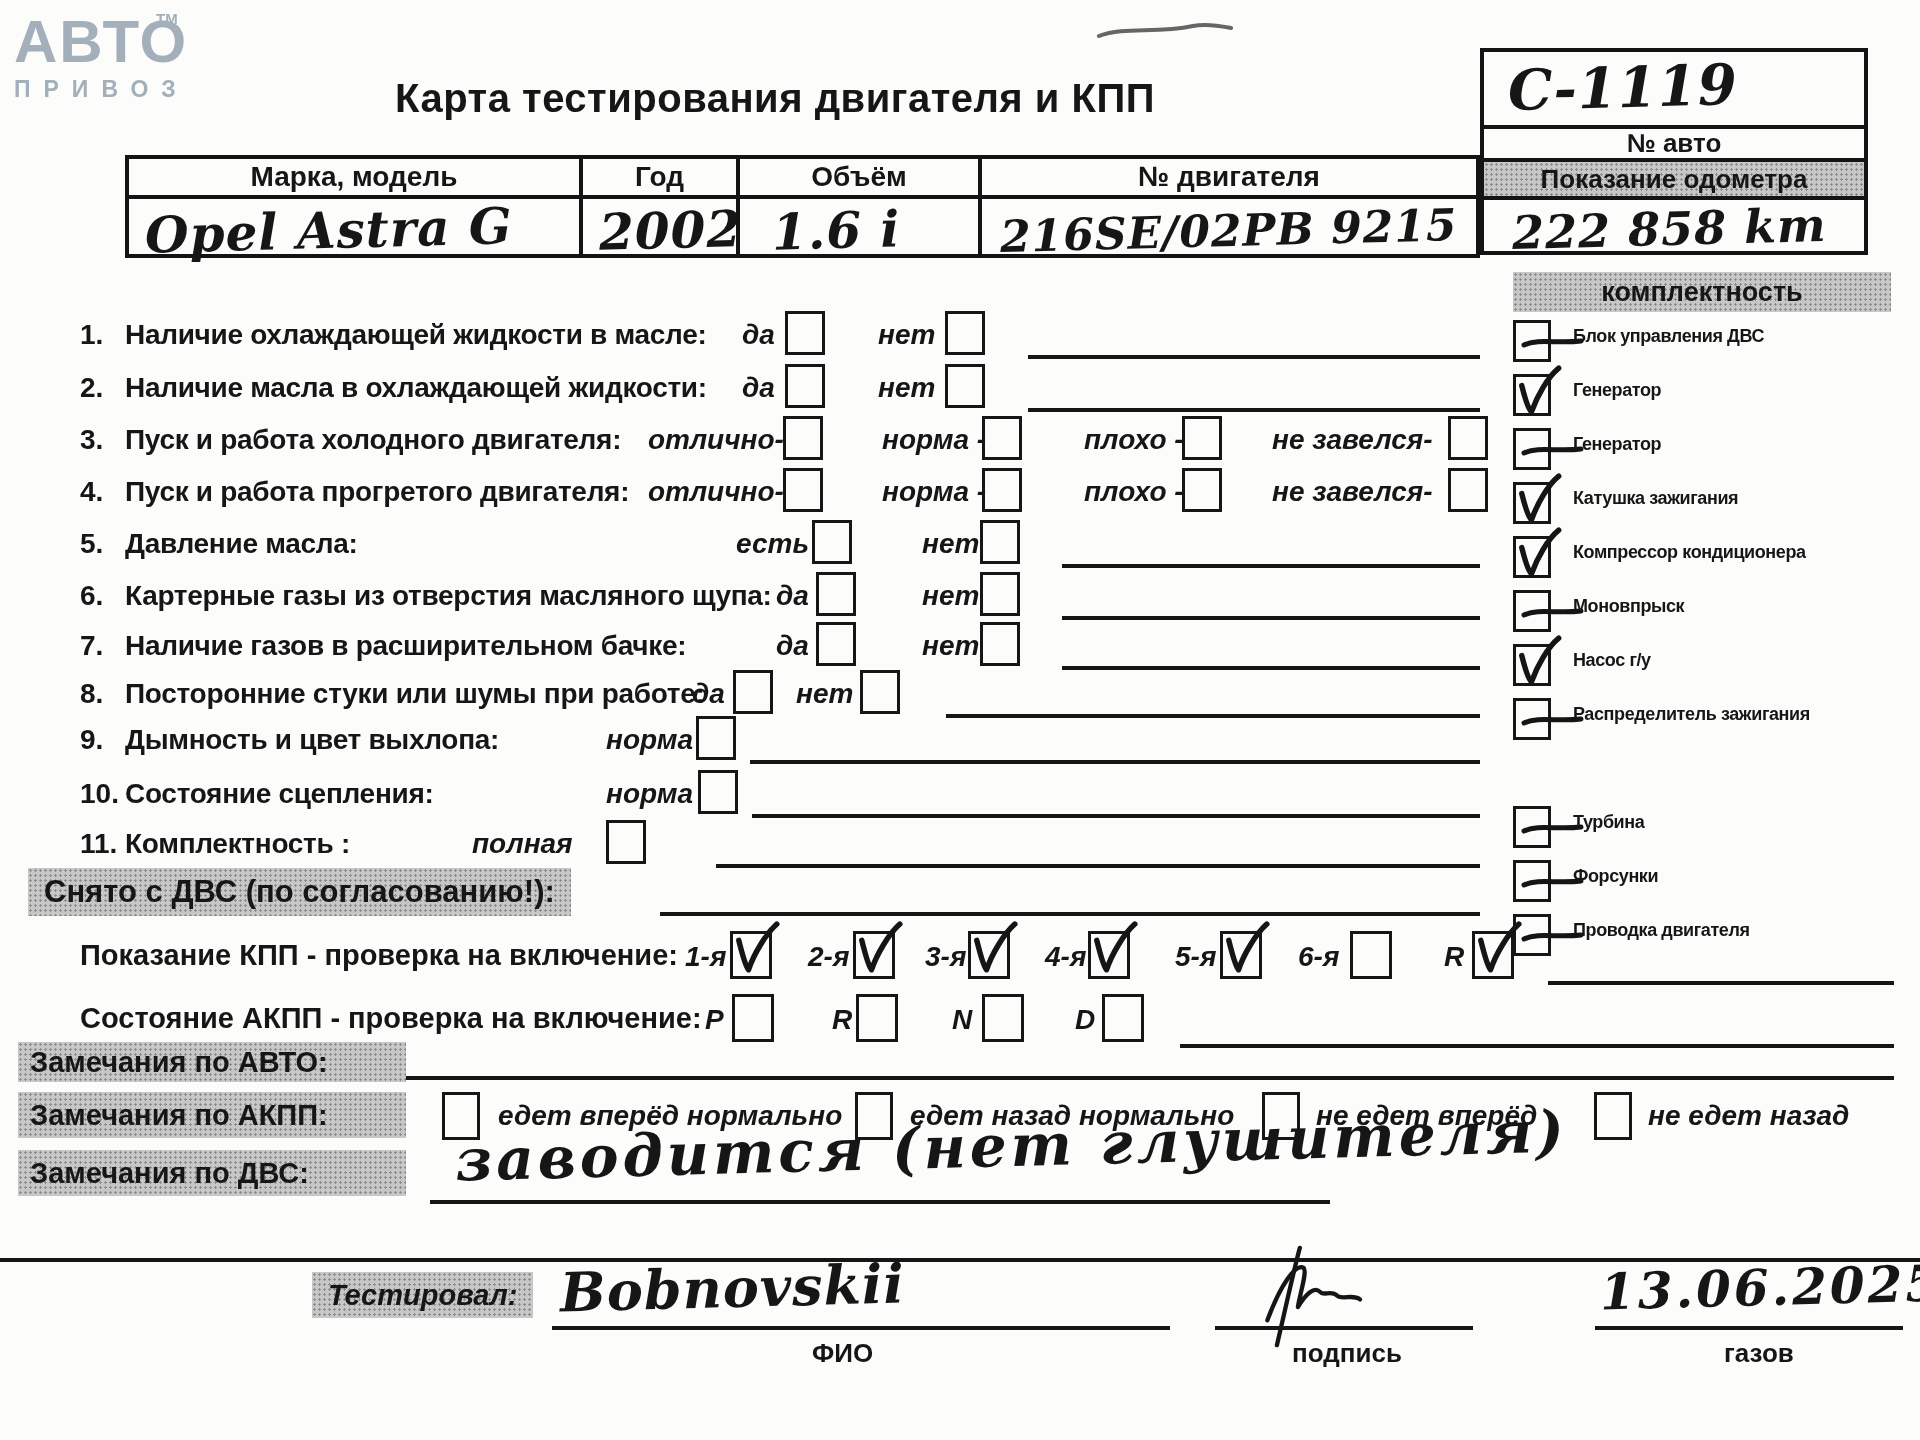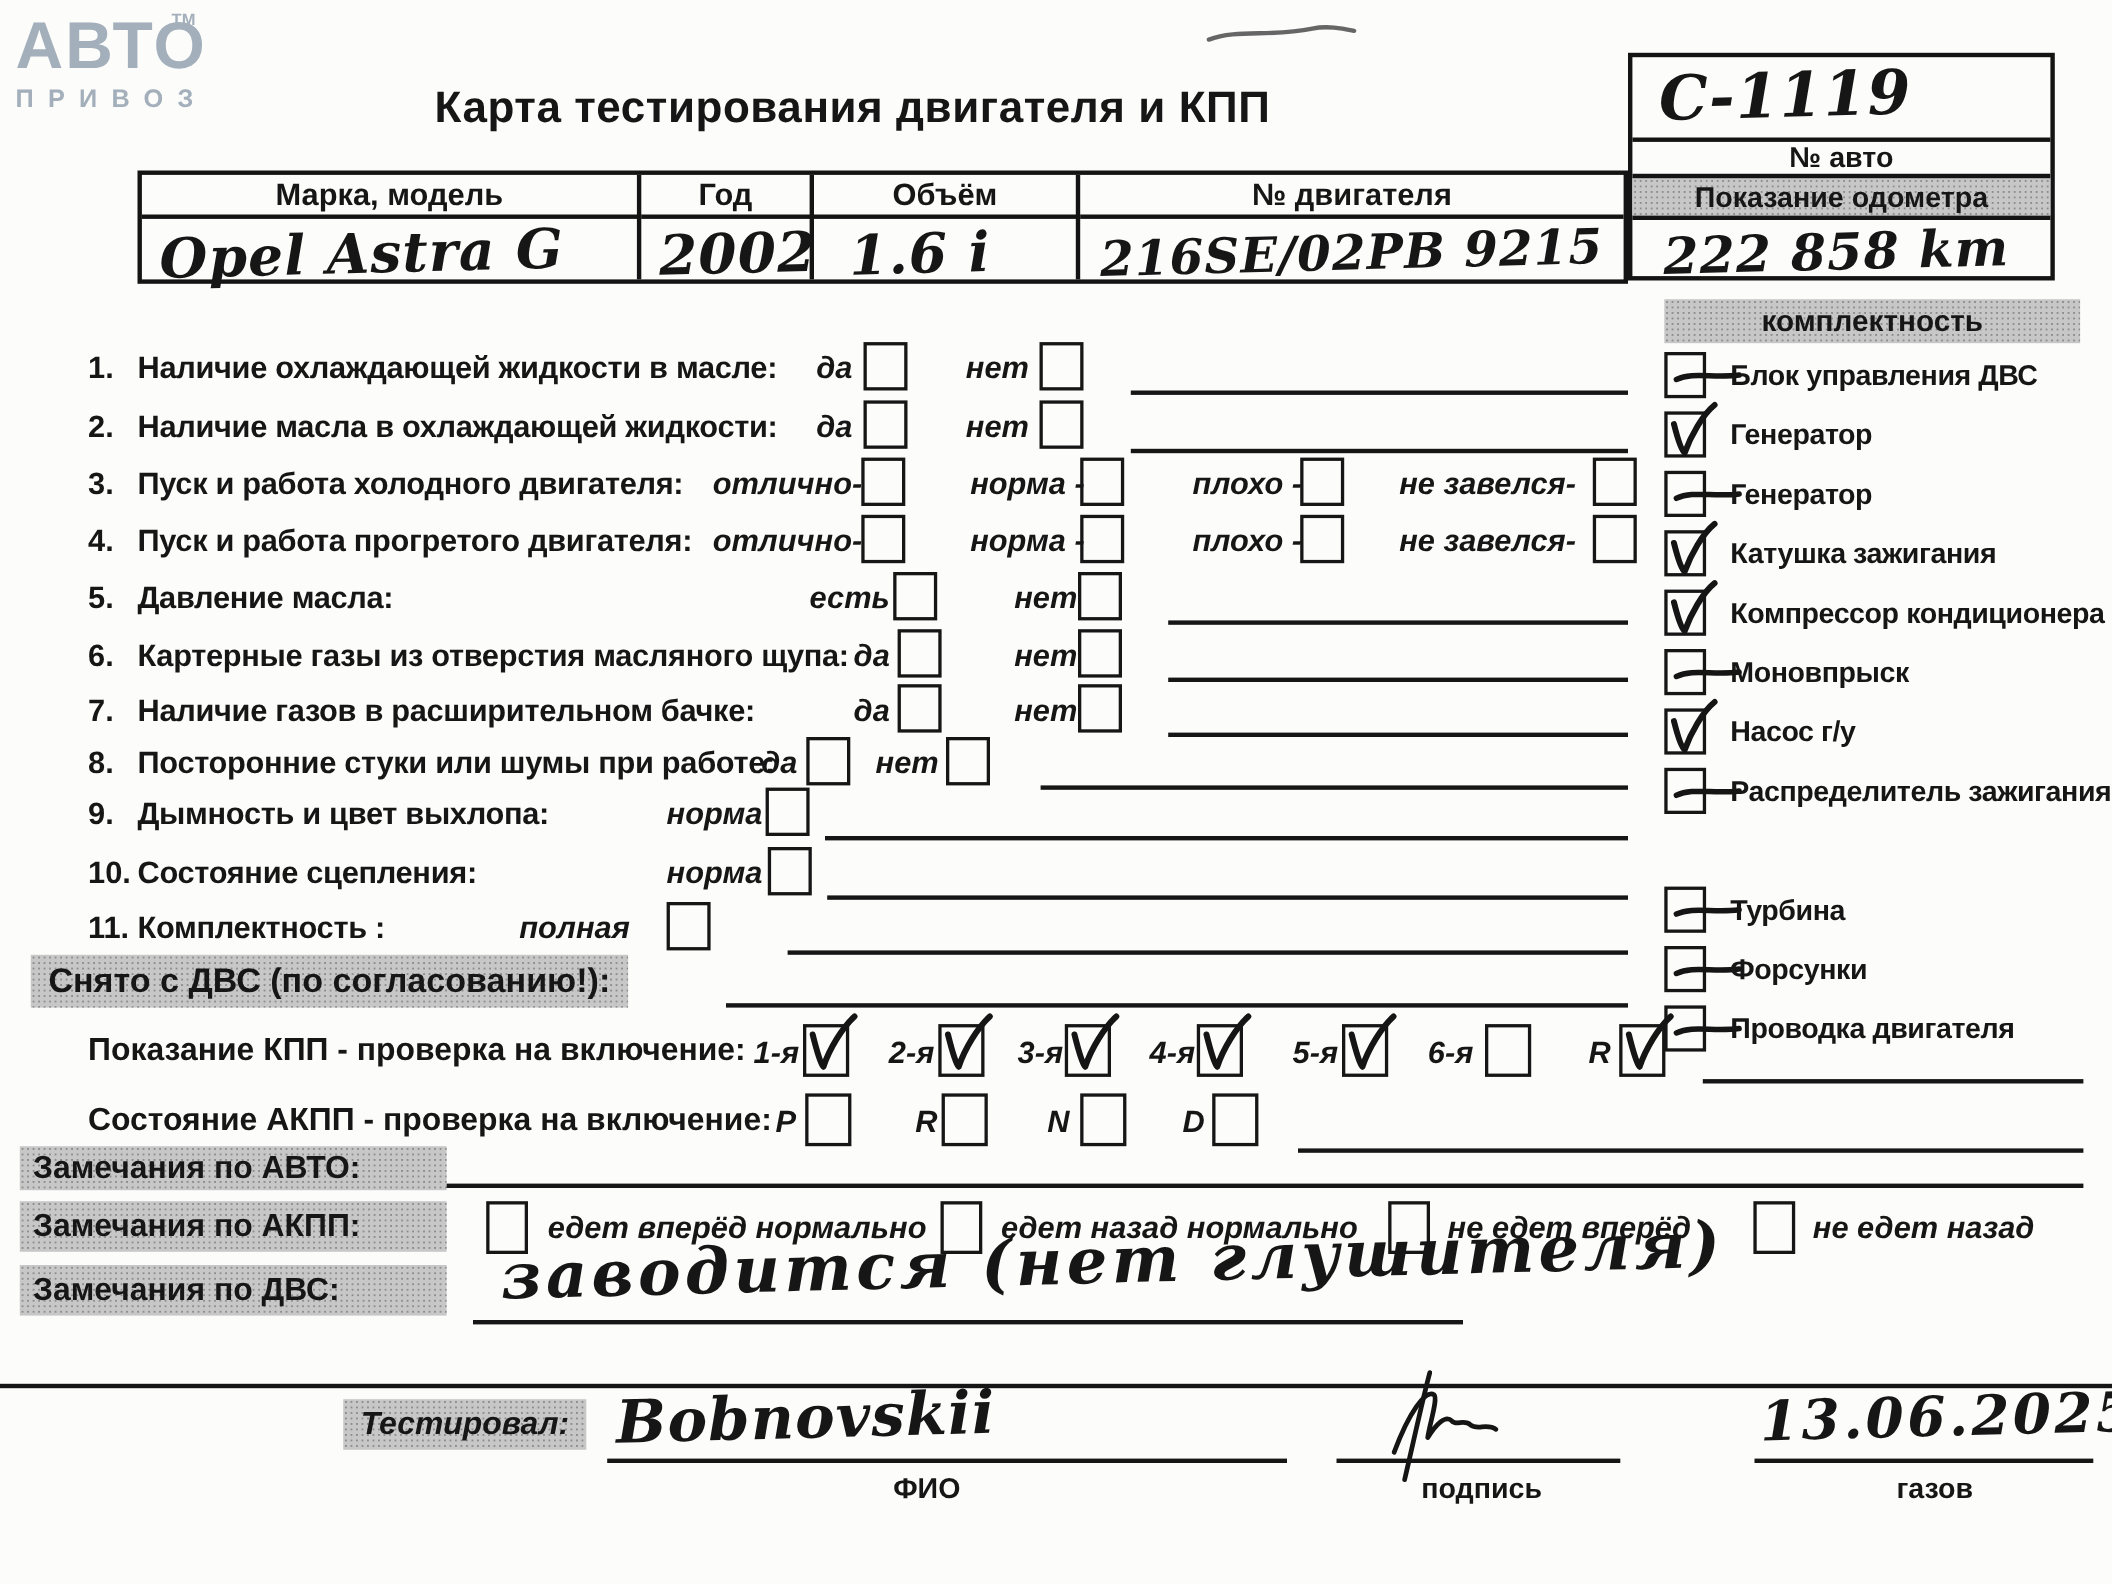--- a/index.html
+++ b/index.html
@@ -50,21 +50,21 @@
   .ilabel{position:absolute;left:125px;top:4px;font-weight:700;font-size:28px;letter-spacing:-0.3px;}
   .optl{position:absolute;top:4px;font-style:italic;font-weight:700;font-size:28px;}
   .item-row .cb{top:-4px;}
   .uline{position:absolute;height:0;border-bottom:4px solid #161616;}
   .item-row .uline{top:40px;}
   
   .eq-header{position:absolute;left:1513px;top:272px;width:378px;height:40px;display:flex;align-items:center;
              justify-content:center;font-weight:800;font-size:27px;}
   .eq-item{position:absolute;left:1513px;width:400px;height:48px;}
   .eq-item .cb{left:0;top:0;width:38px;height:42px;}
-  .eq-label{position:absolute;left:60px;top:6px;font-weight:700;font-size:26px;letter-spacing:-0.4px;white-space:nowrap;}
+  .eq-label{position:absolute;left:60px;top:6px;font-weight:700;font-size:18px;letter-spacing:-0.4px;white-space:nowrap;}
   
   .gear-row{position:absolute;left:0;width:1920px;height:56px;}
   .grlabel{position:absolute;left:80px;top:4px;font-weight:800;font-size:29px;white-space:nowrap;}
   .gear-row .optl{top:6px;}
   .gear-row .cb{width:42px;height:48px;top:-4px;}
   .gear-row .uline{top:46px;}
   
   .rlabel{font-weight:800;font-size:29px;display:flex;align-items:center;padding-left:12px;box-sizing:border-box;
           white-space:nowrap;}
   .snyato{position:absolute;left:28px;top:868px;padding:6px 16px;font-weight:800;font-size:31px;}

